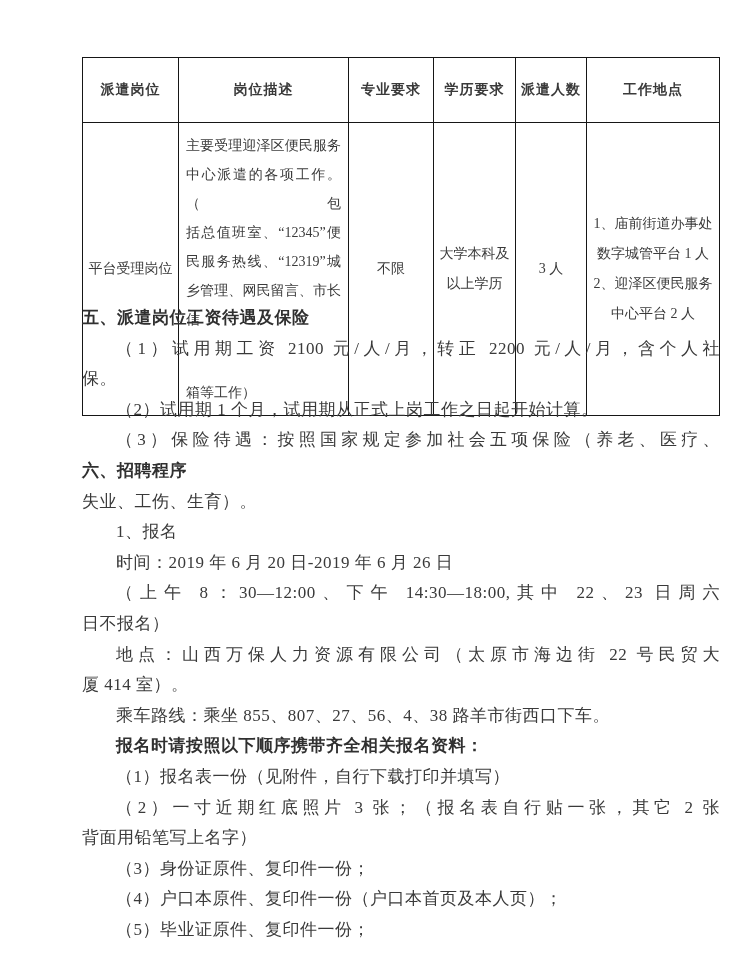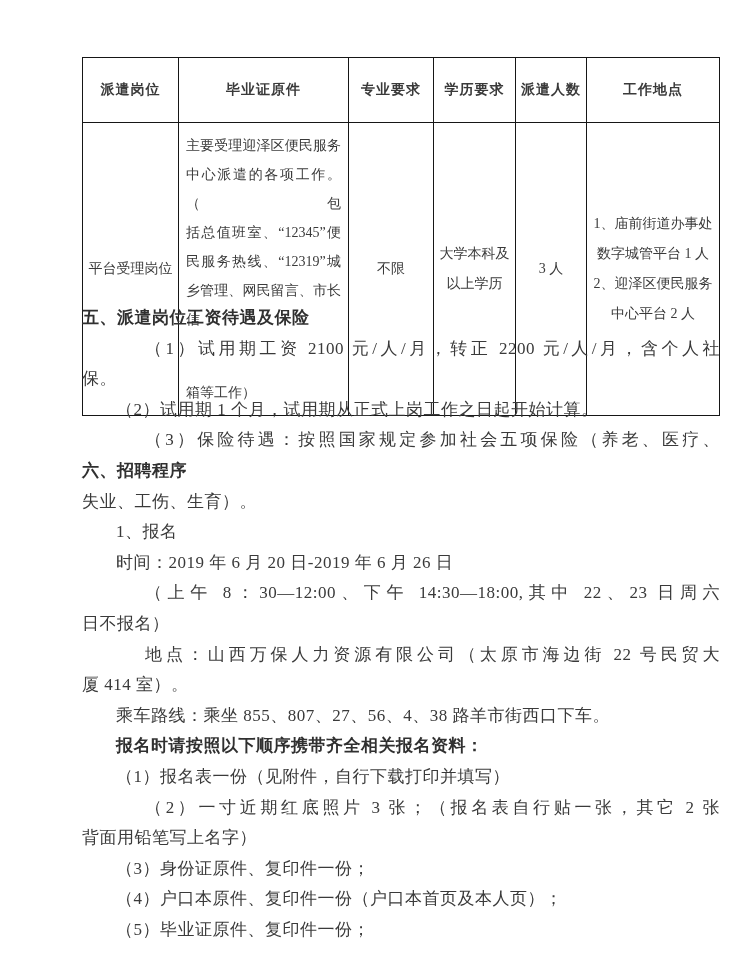--- a/index.html
+++ b/index.html
@@ -31,42 +31,42 @@
   .c-desc .tl.last { text-align-last: left; margin-top: 44px; }
   .c-edu .tl, .c-loc .tl { text-align: center; line-height: 30px; white-space: nowrap; }
 
   
   .text-block { position: absolute; left: 82px; top: 303px; width: 638px; }
   .line {
     height: 30.6px; line-height: 30.6px;
     font-size: 17px; letter-spacing: 0.5px;
     white-space: nowrap;
   }
-  .line.fill { white-space: normal; text-align: justify; text-align-last: justify; padding-left: 29px; }
+  .line.fill { white-space: normal; text-align: justify; text-align-last: justify; }
   .line.indent { text-indent: 34px; }
   .line.bold { font-weight: bold; color: #303030; }
 </style>
 </head>
 <body>
 
 <div class="page">
 
   <table class="doc-table">
     <colgroup>
       <col style="width:96px">
         <col style="width:170px">
         <col style="width:85px">
       <col style="width:82px">
         <col style="width:71px">
         <col style="width:133px">
     </colgroup>
     <thead>
       <tr>
         <th>派遣岗位</th>
-        <th>毕业证原件</th>
+        <th>岗位描述</th>
         <th>专业要求</th>
         <th>学历要求</th>
         <th>派遣人数</th>
         <th>工作地点</th>
       </tr>
     </thead>
     <tbody>
       <tr>
         <td>平台受理岗位</td>
         <td class="c-desc">

